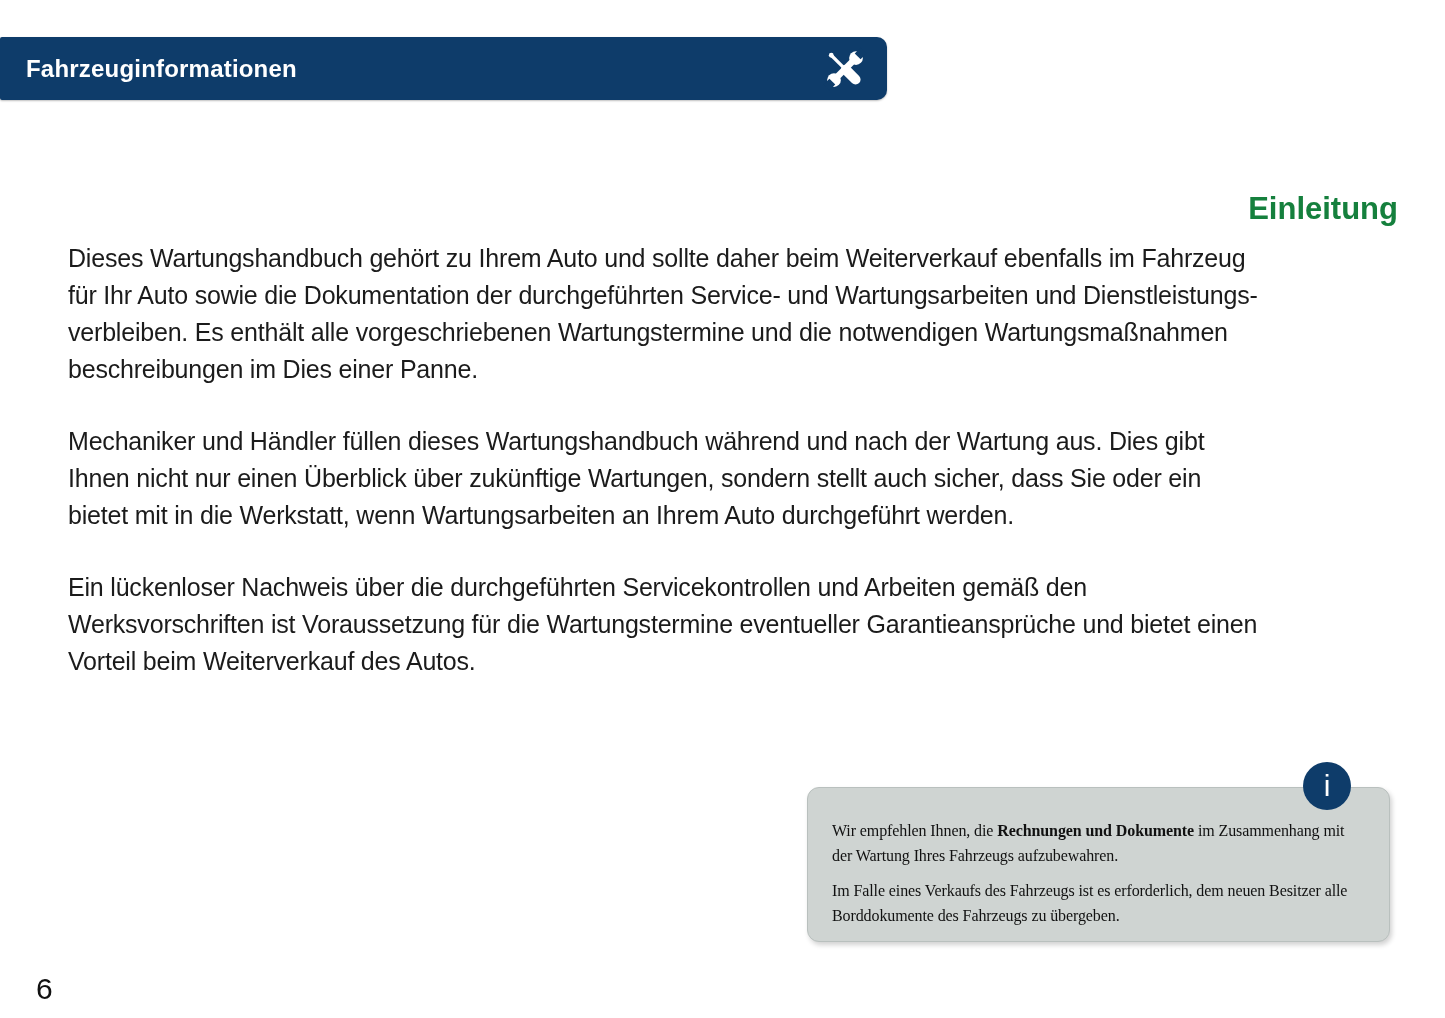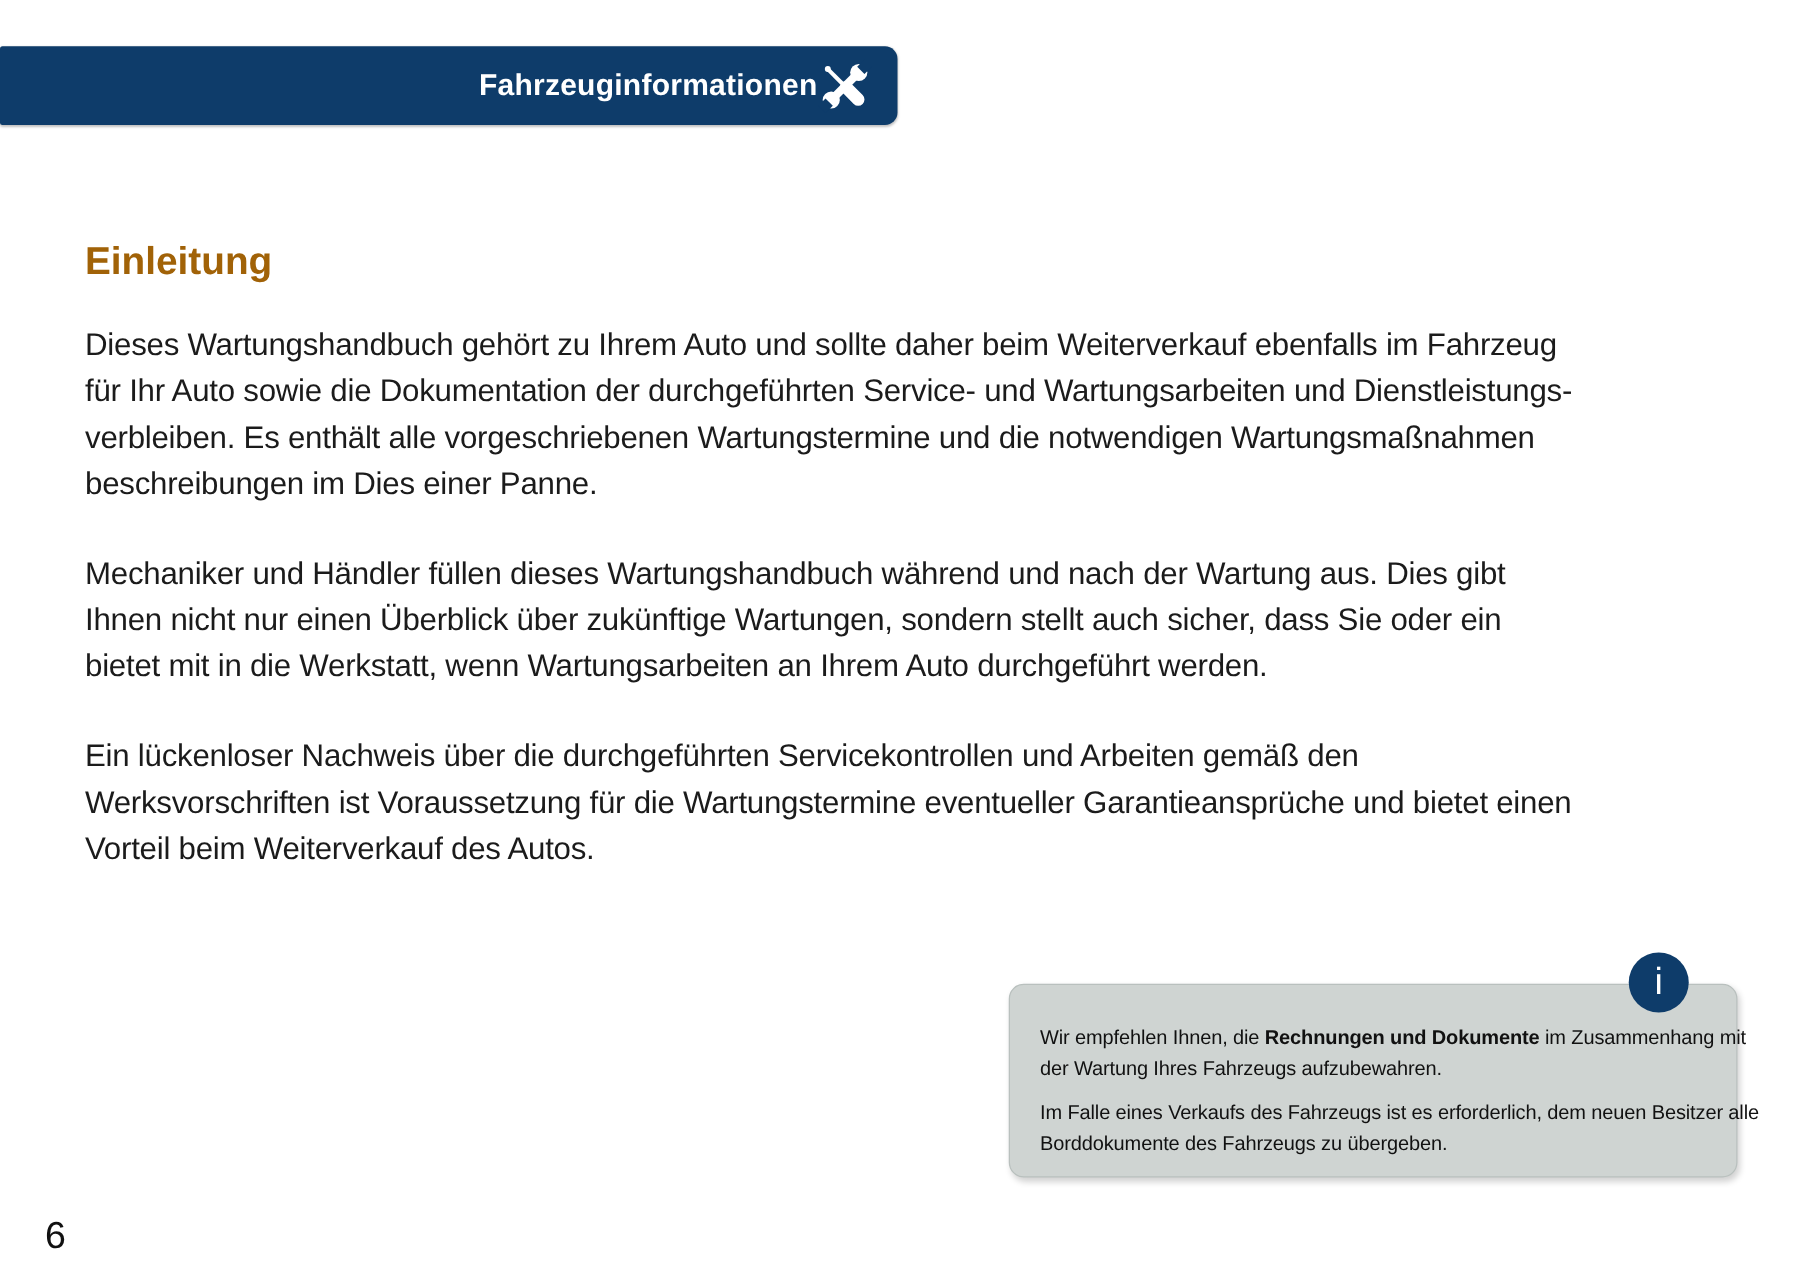--- a/index.html
+++ b/index.html
@@ -16,26 +16,26 @@
     font-family:"Liberation Sans", sans-serif;
     color:var(--text);
     overflow:hidden;
   }
 
   
   .header-bar{
     position:absolute;
     left:0; top:37;
     top:37px;
-    width:718px; height:63px;
+    width:887px; height:63px;
     background:var(--navy);
     border-radius:2px 10px 10px 2px;
     display:flex;
     align-items:center;
-    justify-content:flex-end;
+    justify-content:space-between;
     padding:0 20px 0 26px;
     box-shadow:0 1px 2px rgba(0,0,0,0.25);
   }
   .header-title{
     color:#ffffff;
     font-size:24px;
     font-weight:bold;
     letter-spacing:0.2px;
   }
   .header-icon{width:44px;height:44px;flex:0 0 auto;}
@@ -43,22 +43,23 @@
   
   .content{
     position:absolute;
     left:68px; top:192px;
     width:1330px;
   }
   .content h1{
     font-size:31px;
     line-height:34px;
     font-weight:bold;
-    margin:0 0 32px 0;
-    color:#a16207;
+    margin:0 0 14px 0;
+    color:#15803d;
+    text-align:right;
   }
   .para{margin:12px 0 35px 0;}
   .para-line{
     font-size:25px;
     line-height:37px;
     letter-spacing:-0.2px;
     white-space:nowrap;
     color:var(--text);
   }
 
@@ -73,21 +74,21 @@
     box-shadow:2px 3px 5px rgba(0,0,0,0.18);
     padding:30px 18px 0 24px;
   }
   .info-line{
     font-size:16px;
     line-height:25px;
     letter-spacing:-0.1px;
     white-space:nowrap;
     color:#111;
   }
-  .info-para{margin:0 0 10px 0;}
+  .info-para{margin:0 0 10px 0;font-family:Liberation Serif, serif;}
   .info-bold{font-weight:bold;}
 
   .info-circle{
     position:absolute;
     left:1303px; top:762px;
     width:48px; height:48px;
     border-radius:50%;
     background:var(--navy);
     color:#ffffff;
     display:flex;

